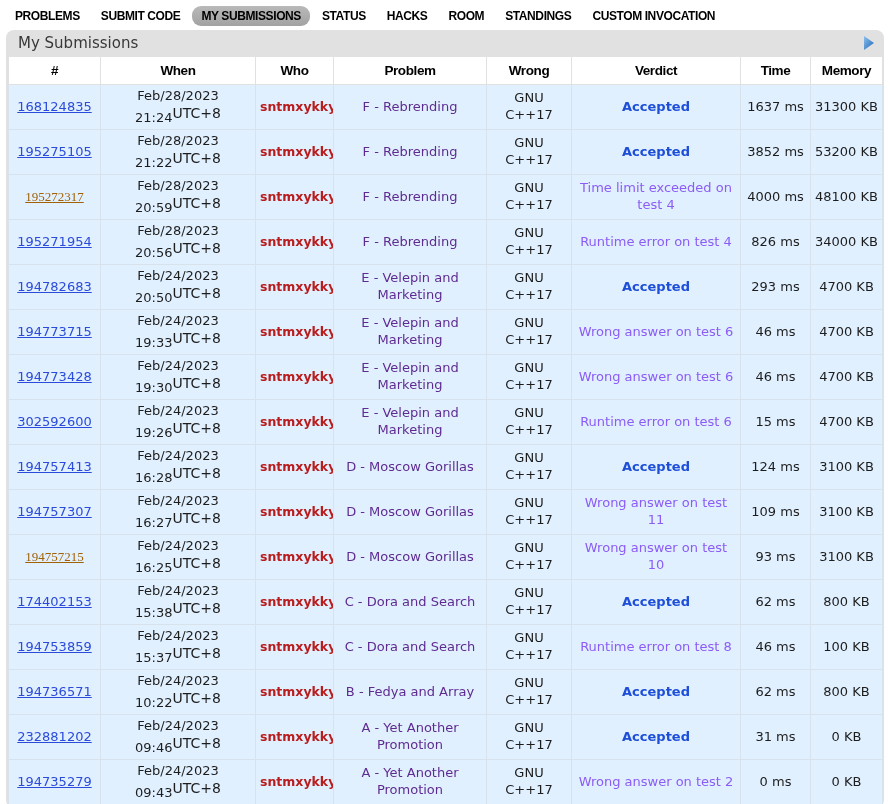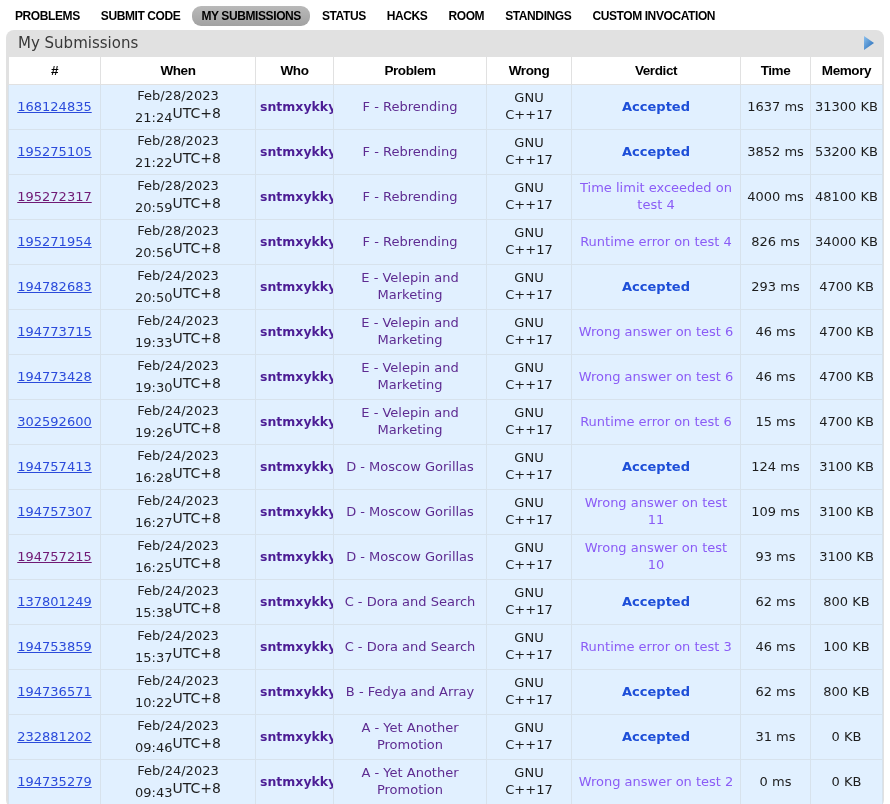--- a/index.html
+++ b/index.html
@@ -86,28 +86,28 @@
     line-height: 1.28;
     color: #1d1d1d;
     padding: 2px 4px;
     overflow: hidden;
   }
   .sub-link {
     color: #2b4bdb;
     text-decoration: underline;
     cursor: pointer;
   }
-  .sub-link.visited { color: #701a75; }
+  .sub-link.visited { color: #a16207; font-family: Liberation Serif, serif; }
   .when-time sup {
     font-size: 14px;
     vertical-align: 4px;
     letter-spacing: 0;
   }
   .who-link {
-    color: #4c1d95;
+    color: #b91c1c;
     font-weight: bold;
     font-size: 12.5px;
     cursor: pointer;
   }
   .problem-link {
     color: #5e2b91;
     cursor: pointer;
   }
   .verdict-accepted { color: #1d4ed8; font-weight: bold; }
   .verdict-rejected { color: #8b5cf6; }
@@ -414,21 +414,21 @@
       <div>C++17</div>
     </td>
     <td>
       <span class="verdict-rejected">Wrong answer on test 10</span>
     </td>
     <td>93 ms</td>
     <td>3100 KB</td>
   </tr>
         <tr>
     <td>
-      <a class="sub-link">137801249</a>
+      <a class="sub-link">174402153</a>
     </td>
     <td>
       <div>Feb/24/2023</div>
       <div class="when-time"><span>15:38</span><sup>UTC+8</sup></div>
     </td>
     <td>
       <a class="who-link">sntmxykky</a>
     </td>
     <td>
       <a class="problem-link">C - Dora and Search</a>
@@ -455,21 +455,21 @@
       <a class="who-link">sntmxykky</a>
     </td>
     <td>
       <a class="problem-link">C - Dora and Search</a>
     </td>
     <td>
       <div>GNU</div>
       <div>C++17</div>
     </td>
     <td>
-      <span class="verdict-rejected">Runtime error on test 3</span>
+      <span class="verdict-rejected">Runtime error on test 8</span>
     </td>
     <td>46 ms</td>
     <td>100 KB</td>
   </tr>
         <tr>
     <td>
       <a class="sub-link">194736571</a>
     </td>
     <td>
       <div>Feb/24/2023</div>

